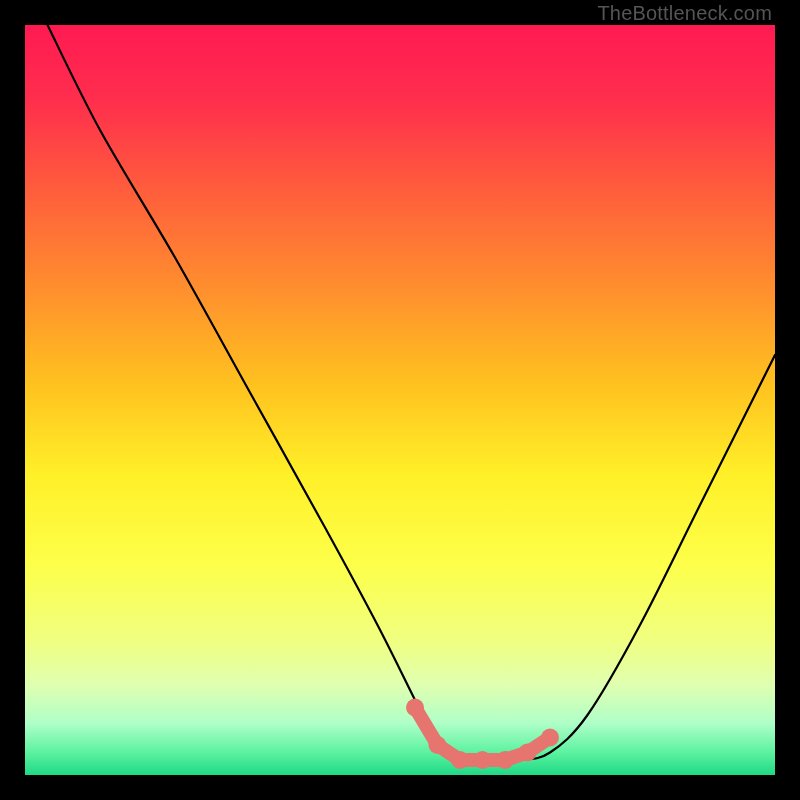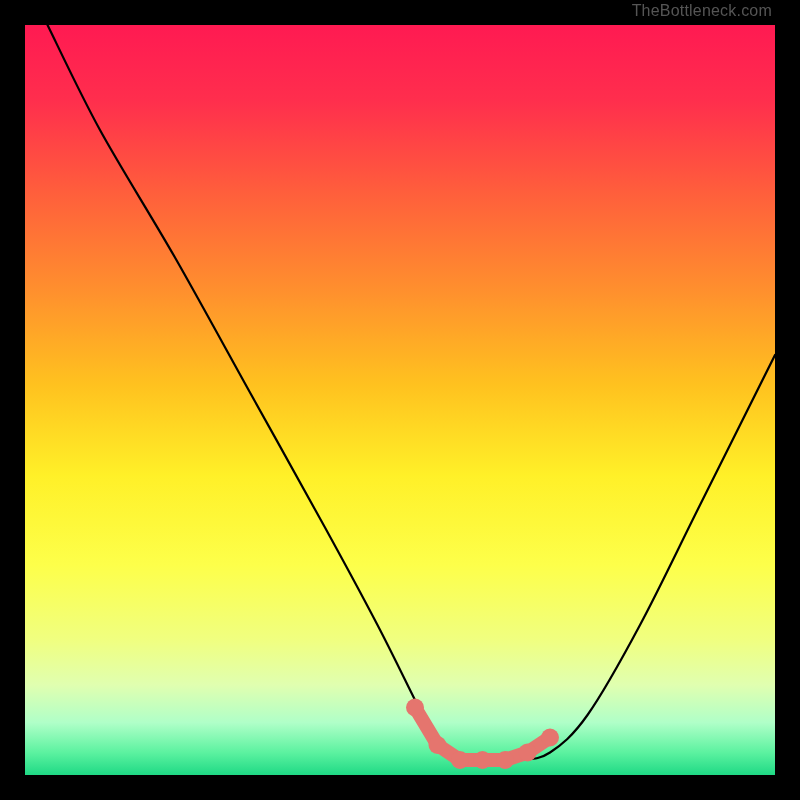--- a/index.html
+++ b/index.html
@@ -21,21 +21,21 @@
   }
   .gradient-bg {
     position: absolute;
     left: 0; top: 0; right: 0; bottom: 0;
   }
   .watermark {
     position: absolute;
     top: 2px;
     right: 28px;
     color: #555;
-    font-size: 16px;
+    font-size: 20px;
     font-weight: 500;
     letter-spacing: 0.2px;
   }
   svg.curve {
     position: absolute;
     left: 0; top: 0;
     width: 750px;
     height: 750px;
     overflow: visible;
   }

